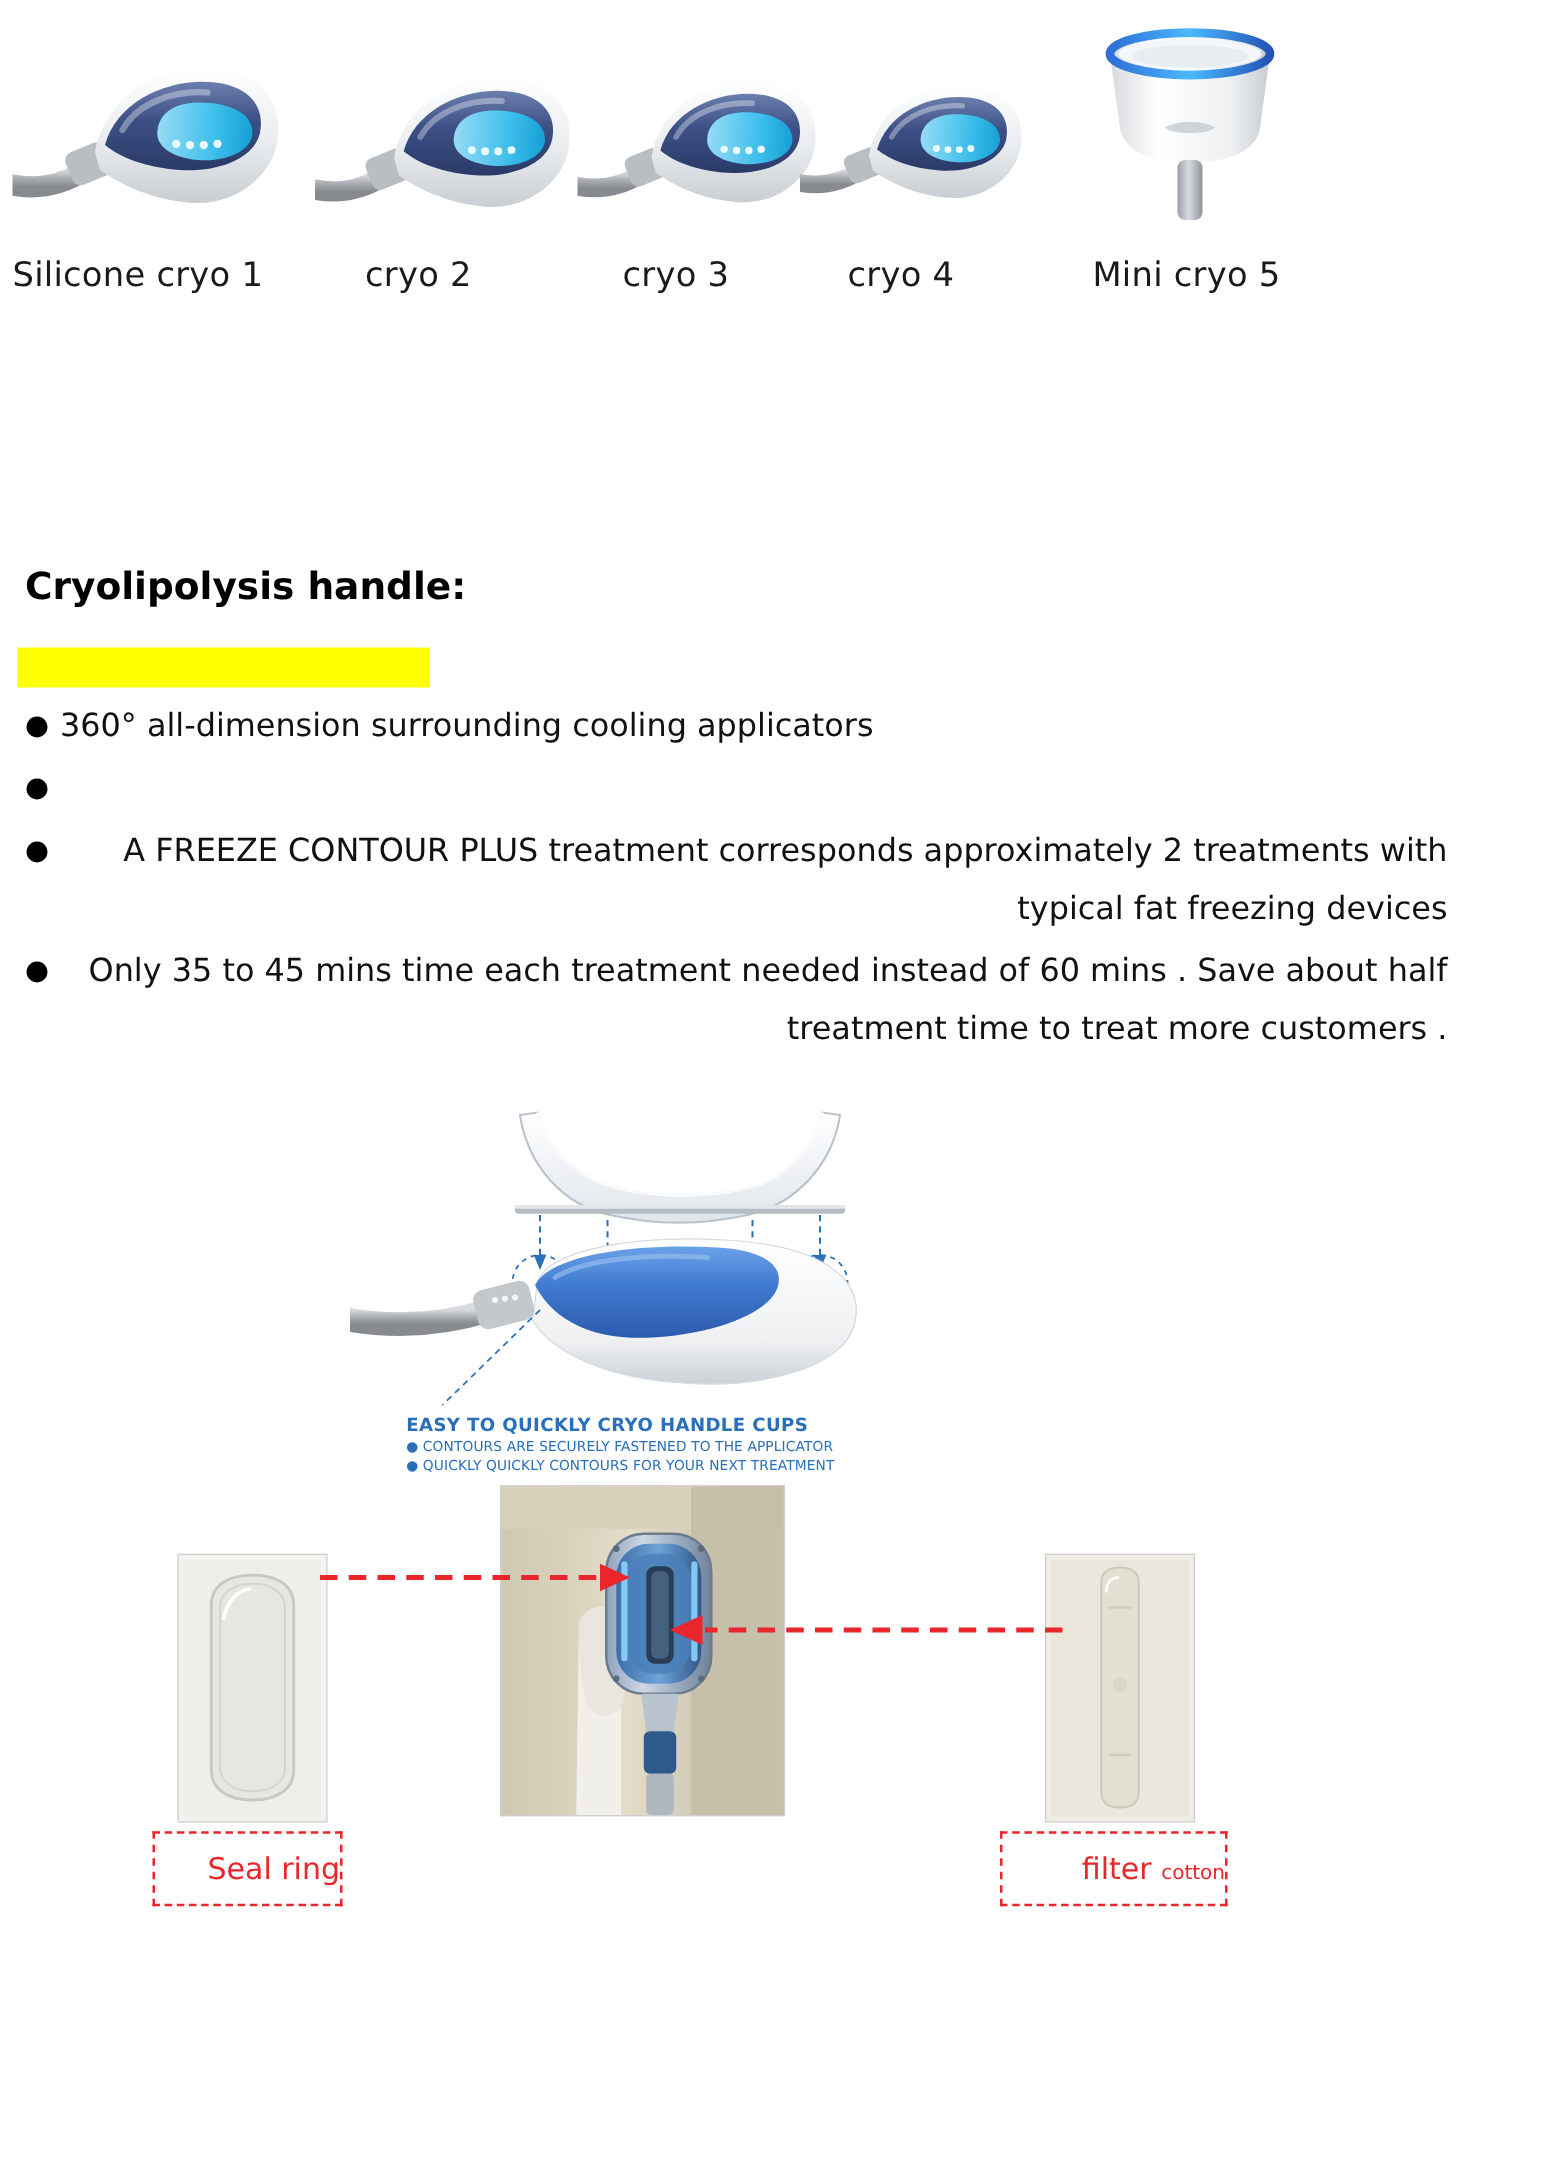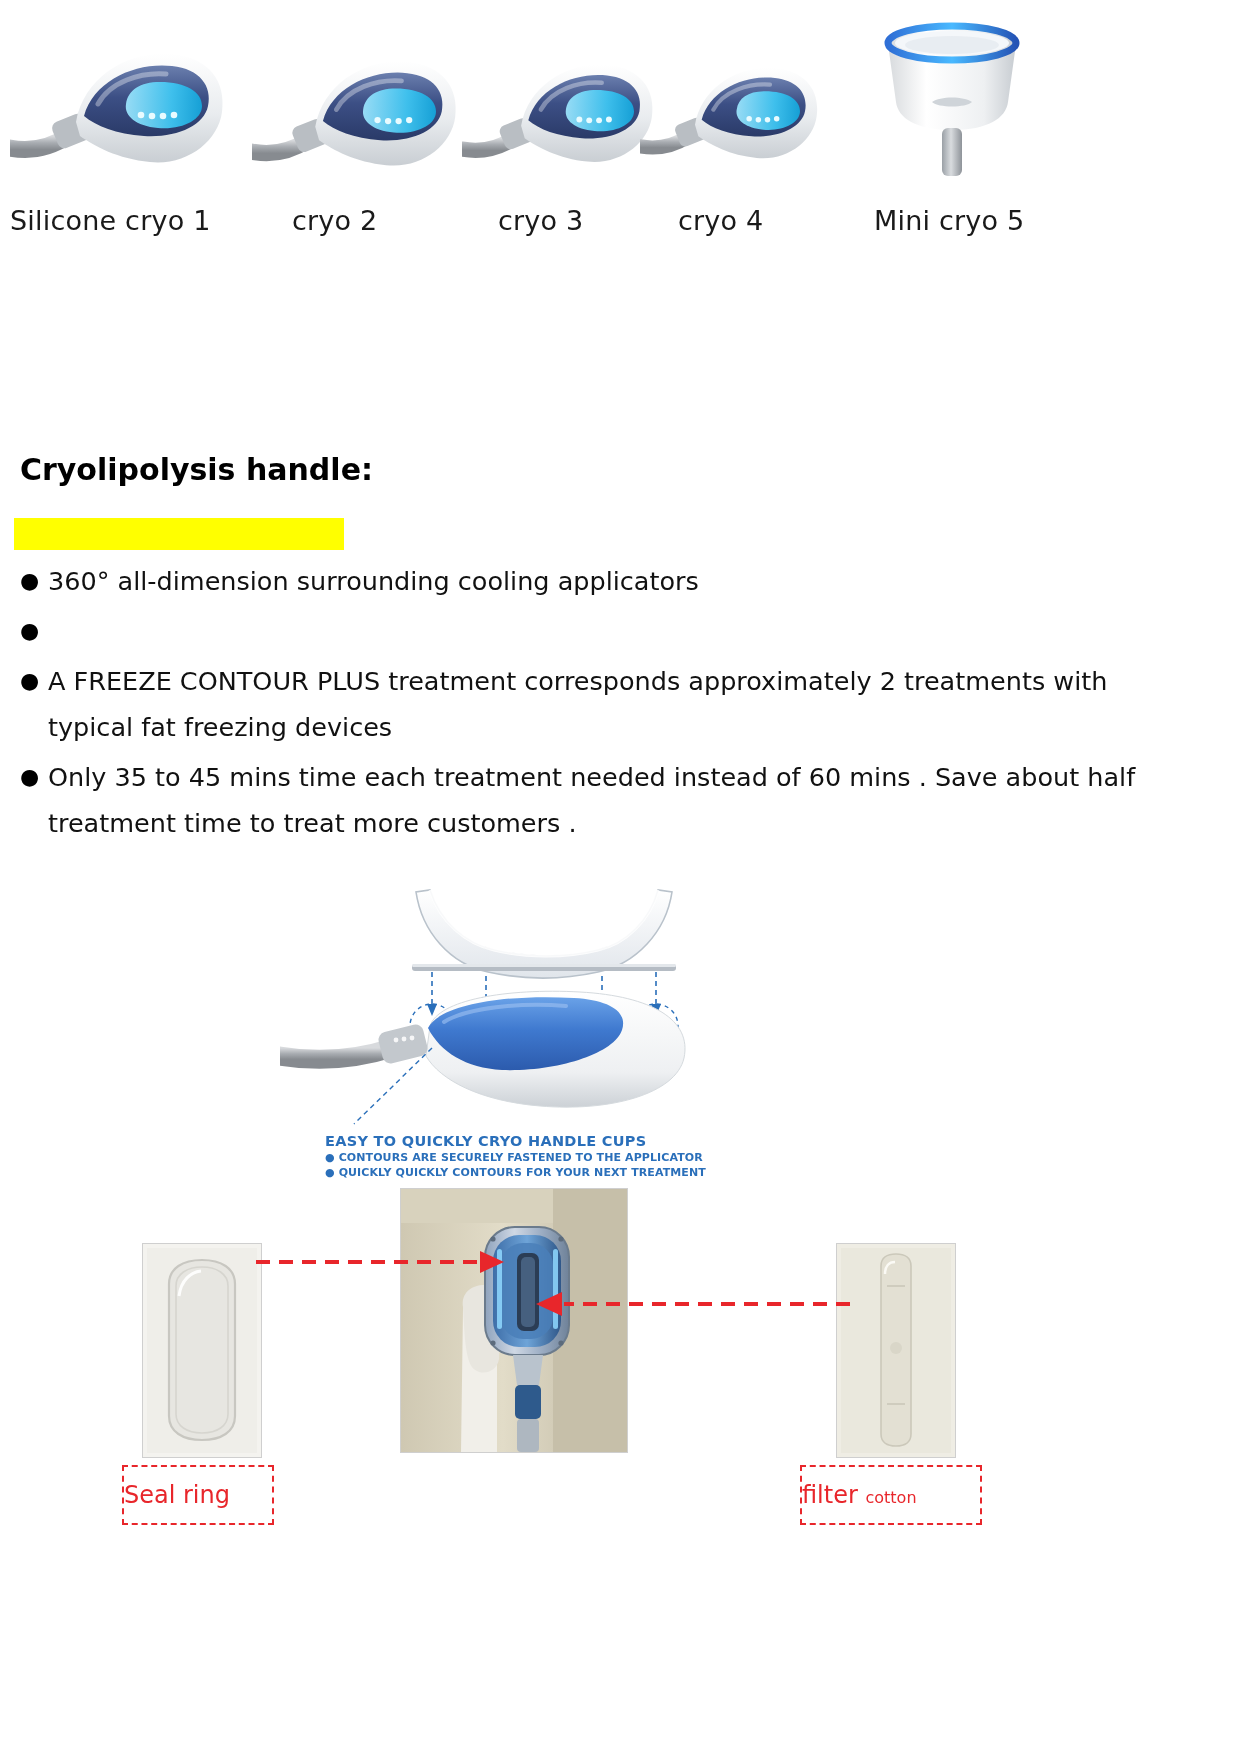--- a/index.html
+++ b/index.html
@@ -87,20 +87,21 @@
     text-align: left;
     color: #000;
     padding-left: 6px;
     box-sizing: border-box;
   }
   .bullet-text {
     font-size: 25.5px;
     line-height: 46px;
     color: #111;
     max-width: 1110px;
+    text-align: right;
   }
 
   
   .cup-diagram {
     position: absolute;
     left: 280px;
     top: 880px;
     width: 520px;
     height: 300px;
   }
@@ -111,21 +112,21 @@
     width: 420px;
   }
   .cup-caption .cc-title {
     font-size: 14.5px;
     font-weight: bold;
     color: #2a6fba;
     letter-spacing: 0.3px;
   }
   .cup-caption .cc-line {
     font-size: 11px;
-    font-weight: bold;
+    font-weight: normal;
     color: #2a6fba;
     letter-spacing: 0.1px;
     margin-top: 2px;
   }
 
   
   .photo {
     position: absolute;
     border: 1px solid #cfcfcf;
     box-sizing: border-box;
@@ -159,21 +160,21 @@
     overflow: visible;
   }
 
   
   .callout {
     position: absolute;
     border: 2px dashed #e8262b;
     box-sizing: border-box;
     display: flex;
     align-items: center;
-    justify-content: flex-start;
+    justify-content: flex-end;
     background: transparent;
   }
   .callout-seal {
     left: 122px;
     top: 1465px;
     width: 152px;
     height: 60px;
   }
   .callout-filter {
     left: 800px;

